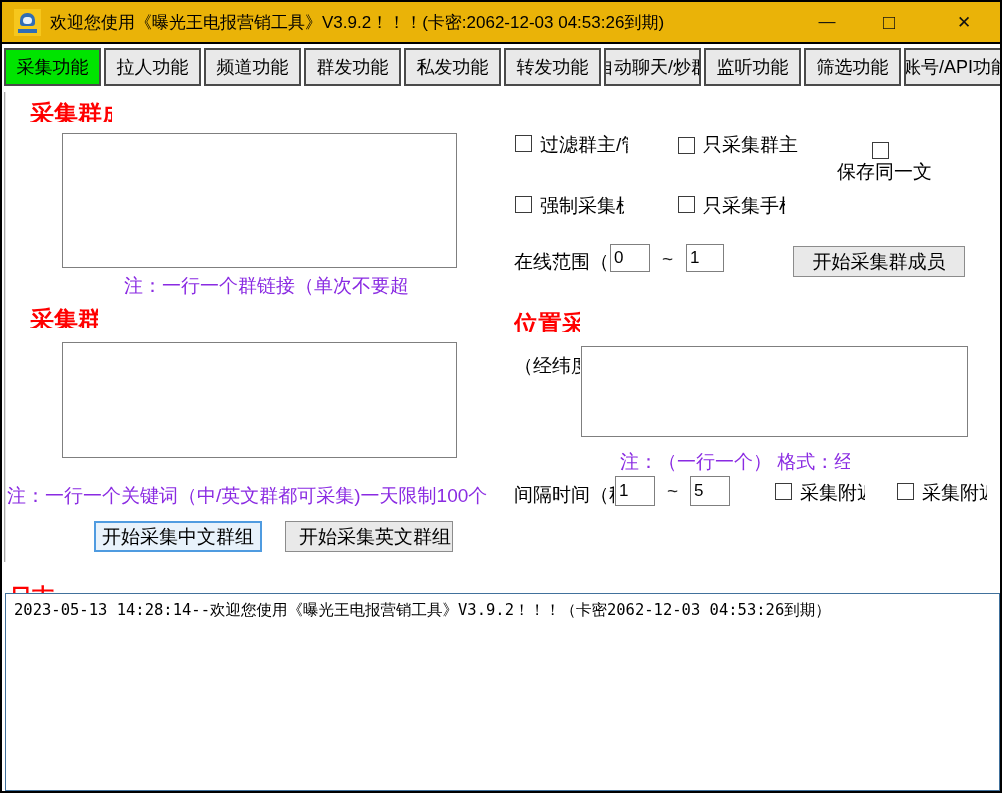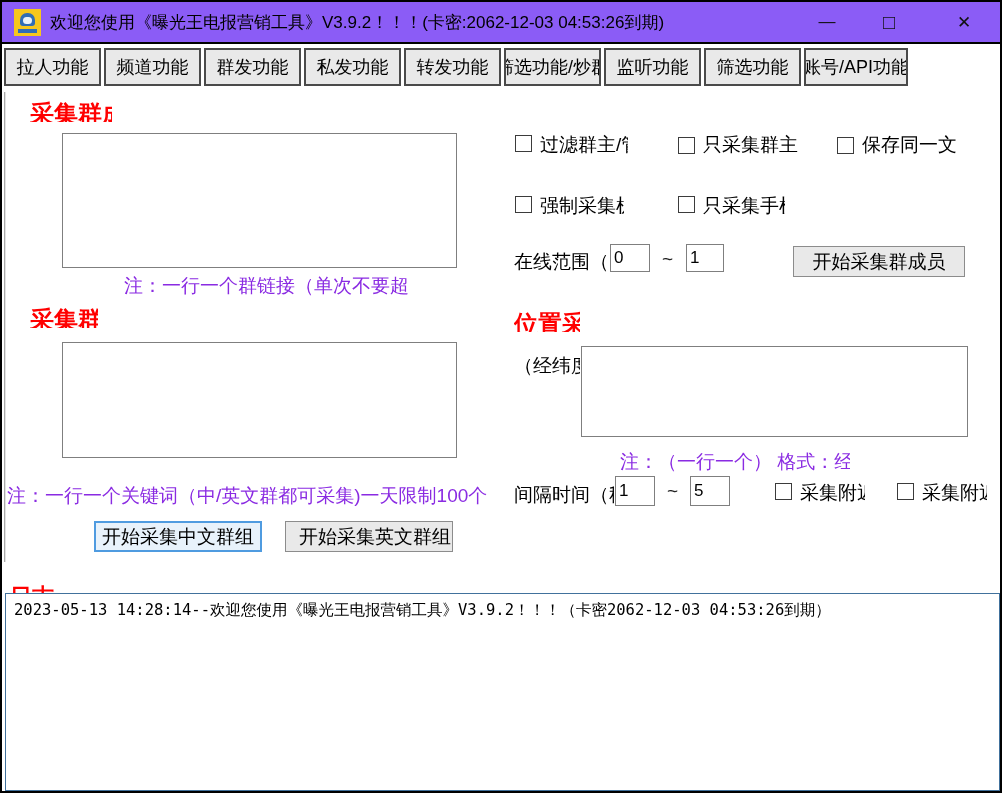--- a/index.html
+++ b/index.html
@@ -1,19 +1,19 @@
 <!DOCTYPE html>
 <html style="--active_tab_green: #00e400; --heading_red: #ff0000; --note_purple: #8a2be2; --log_border_blue: #41719c;"><head>
 <meta charset="utf-8">
 <style>
   html,body{margin:0;padding:0;background:#d7d7d7;}
   *{box-sizing:border-box;font-family:"Liberation Sans","DejaVu Sans",sans-serif;}
   .window{position:relative;width:1002px;height:793px;background:#fff;border:2px solid #000;overflow:hidden;}
   
-  .titlebar{position:absolute;left:0;top:0;width:100%;height:42px;background:#8b5cf6;border-bottom:2px solid #000;}
+  .titlebar{position:absolute;left:0;top:0;width:100%;height:42px;background:#eab308;border-bottom:2px solid #000;}
   .appicon{position:absolute;left:12px;top:7px;width:27px;height:27px;background:#f6c71d;overflow:hidden;}
   .appicon .head{position:absolute;left:6px;top:4px;width:15px;height:13px;background:#2f6db5;border-radius:7px 7px 3px 3px;}
   .appicon .face{position:absolute;left:9px;top:8px;width:9px;height:7px;background:#e9f2fa;border-radius:4px;}
   .appicon .band{position:absolute;left:4px;bottom:3px;width:19px;height:4px;background:#2f6db5;}
   .title{position:absolute;left:48px;top:9px;font-size:17px;color:#000;white-space:nowrap;}
   .winbtn{position:absolute;top:4px;width:34px;height:32px;display:flex;align-items:center;justify-content:center;font-size:17px;color:#111;cursor:default;}
   
   .tabbar{position:absolute;left:2px;top:46px;display:flex;gap:3px;}
   .tab{width:97px;height:38px;background:#e9e9e9;border:2px solid #4a4a4a;display:flex;align-items:center;justify-content:center;font-size:18px;color:#000;white-space:nowrap;overflow:hidden;}
   .tab.active{background:var(--active_tab_green,#00e400);}
@@ -47,26 +47,27 @@
         <div class="face"></div>
         <div class="band"></div>
     </div>
     <div class="title">欢迎您使用《曝光王电报营销工具》V3.9.2！！！(卡密:2062-12-03 04:53:26到期)</div>
     <div class="winbtn" style="left:808px;">—</div>
     <div class="winbtn" style="left:870px;font-size:20px;">□</div>
     <div class="winbtn" style="left:945px;">✕</div>
   </div>
 
   <div class="tabbar">
+    <div class="tab active">采集功能</div>
     <div class="tab">拉人功能</div>
     <div class="tab">频道功能</div>
     <div class="tab">群发功能</div>
     <div class="tab">私发功能</div>
     <div class="tab">转发功能</div>
-    <div class="tab">筛选功能/炒群</div>
+    <div class="tab">自动聊天/炒群</div>
     <div class="tab">监听功能</div>
     <div class="tab">筛选功能</div>
     <div class="tab wide">账号/API功能</div>
   </div>
 
   <div class="vline"></div>
 
   <div class="hd" style="left:28px;top:96px;">
     <span class="clip" style="width:82px;height:24px;">采集群成</span>
   </div>
@@ -84,21 +85,21 @@
   <div class="btn" style="left:283px;top:519px;width:168px;height:31px;padding-left:12px;">开始采集英文群组</div>
 
   <div class="cbrow" style="left:513px;top:130px;">
     <span class="cbx"></span>
     <span class="cblbl clip" style="width:88px;height:23px;">过滤群主/管</span>
   </div>
   <div class="cbrow" style="left:676px;top:130px;">
     <span class="cbx"></span>
     <span class="cblbl">只采集群主</span>
   </div>
-  <div class="cbrow" style="left:835px;top:130px;">
+  <div class="cbrow" style="left:835px;top:140px;flex-direction:column;">
     <span class="cbx"></span>
     <span class="cblbl">保存同一文</span>
   </div>
   <div class="cbrow" style="left:513px;top:191px;">
     <span class="cbx"></span>
     <span class="cblbl clip" style="width:84px;height:23px;">强制采集机</span>
   </div>
   <div class="cbrow" style="left:676px;top:191px;">
     <span class="cbx"></span>
     <span class="cblbl clip" style="width:82px;height:23px;">只采集手机</span>

